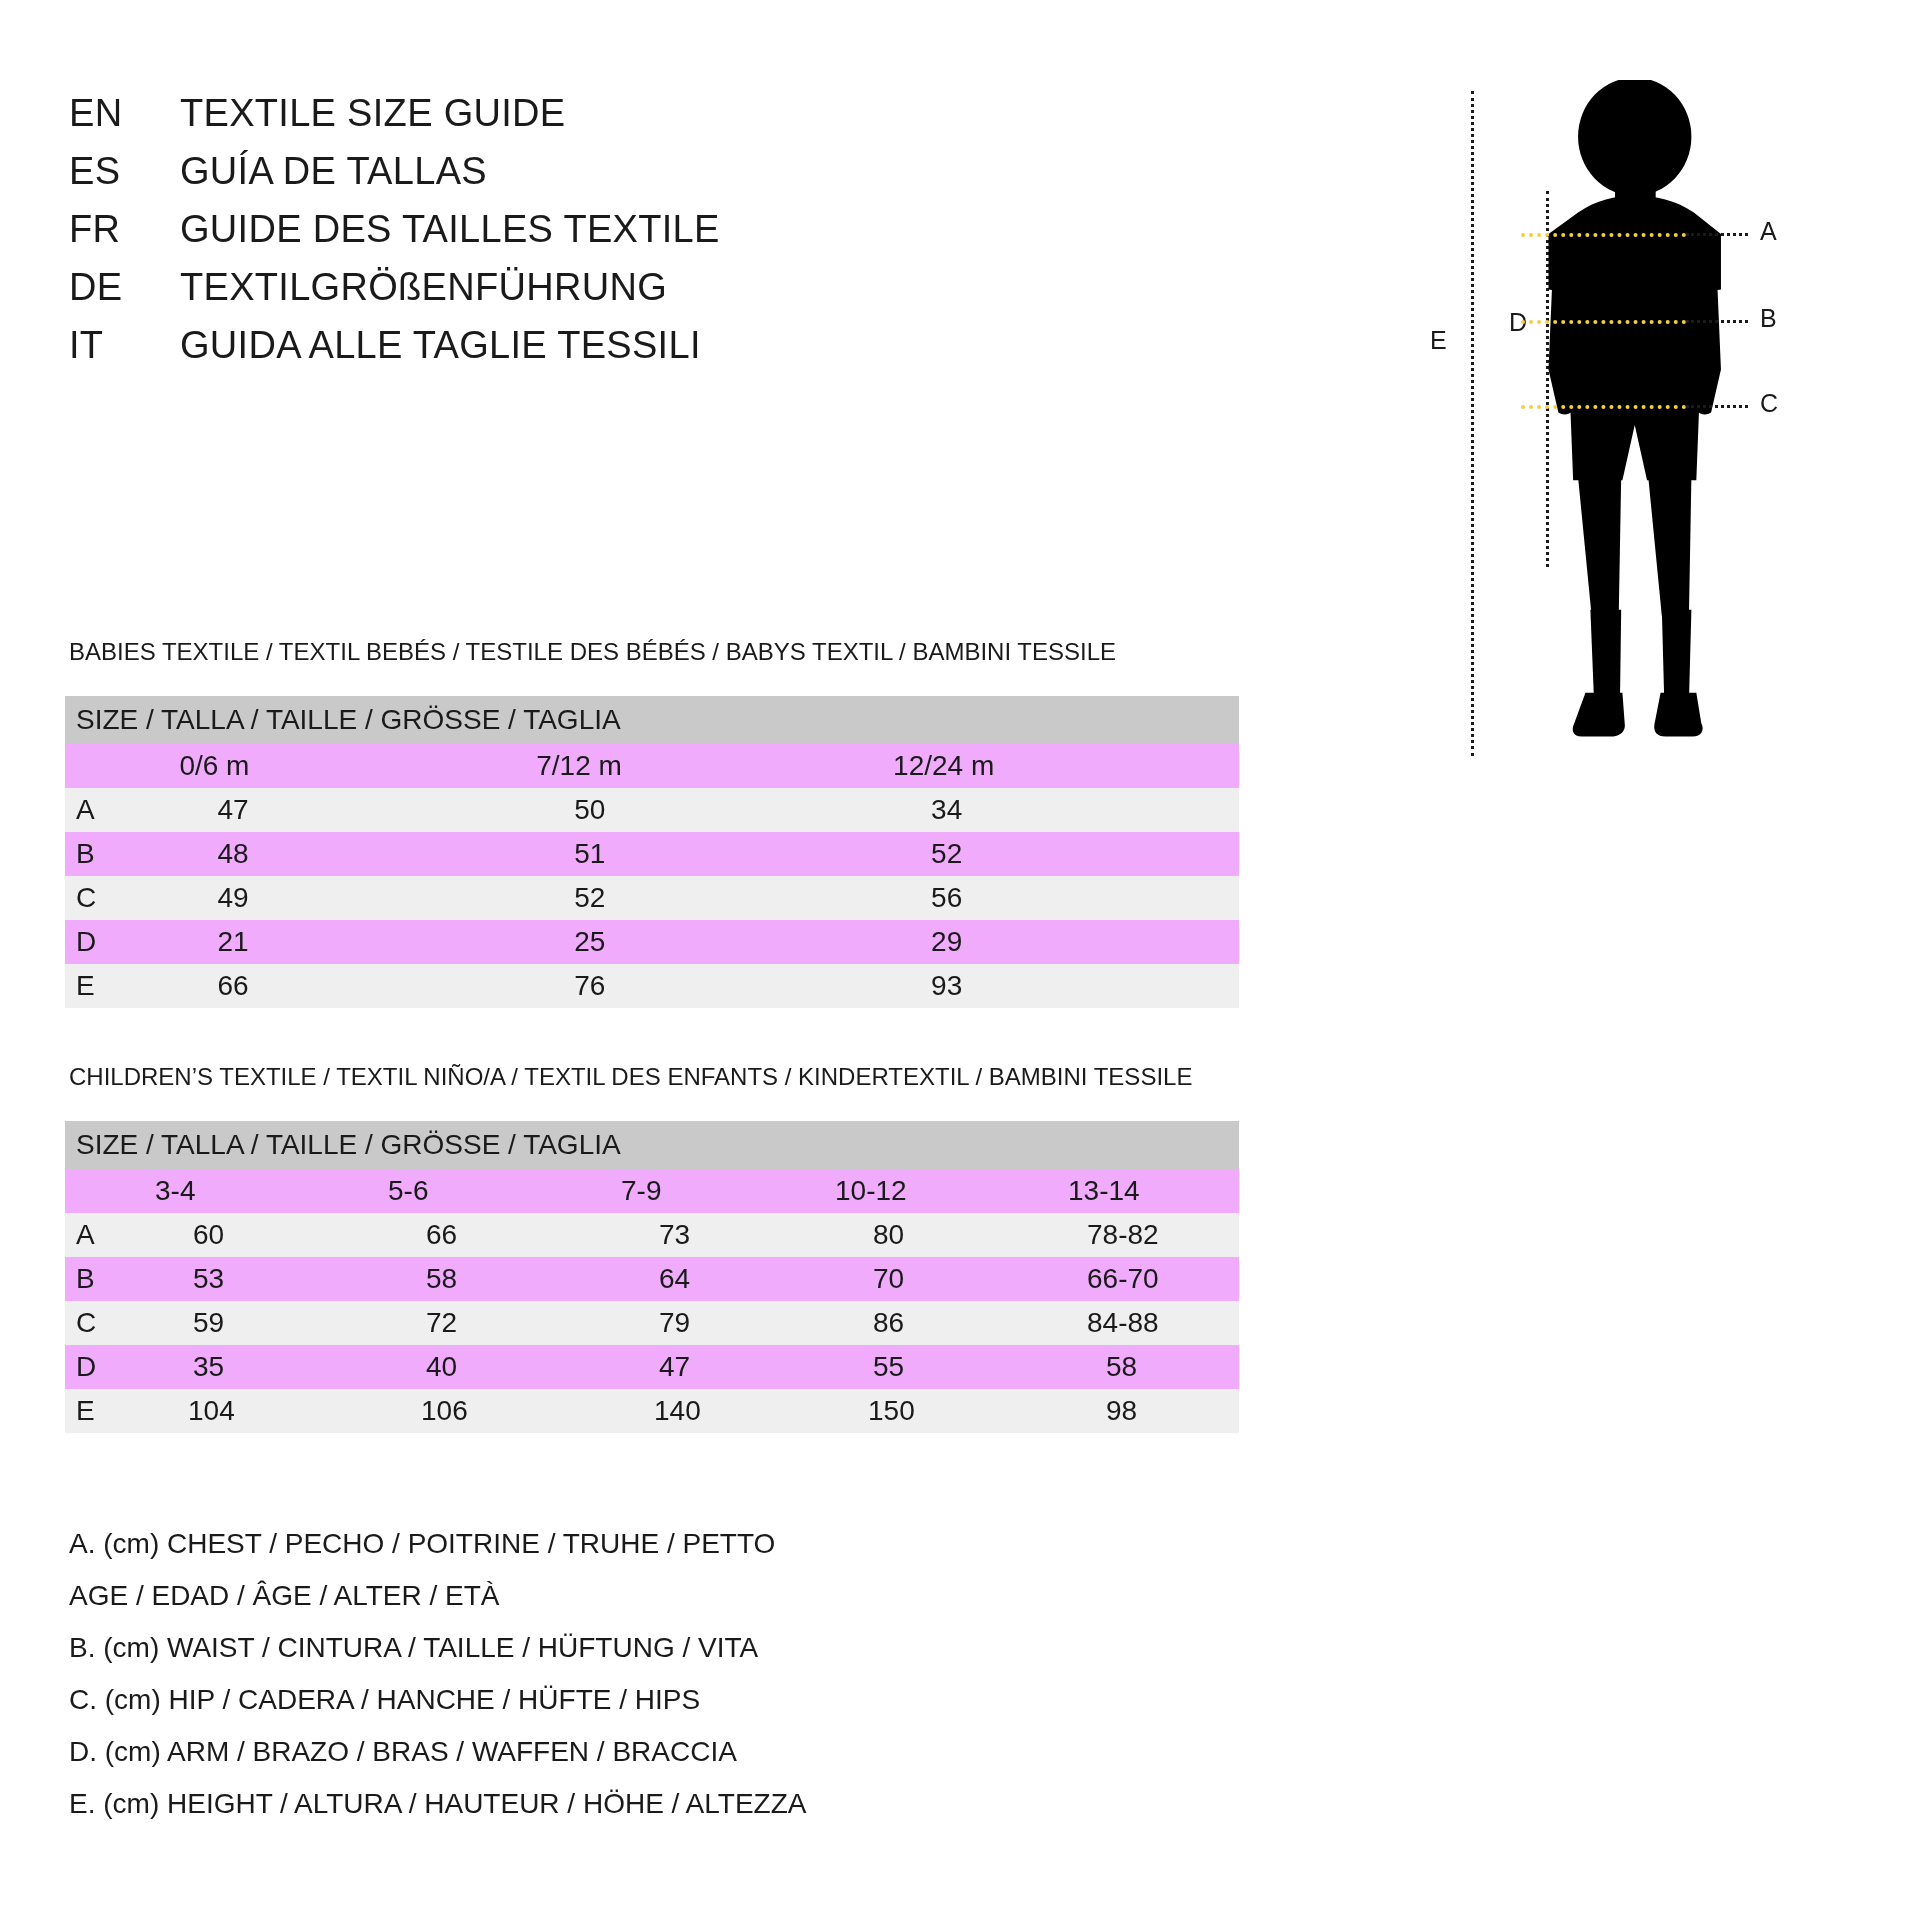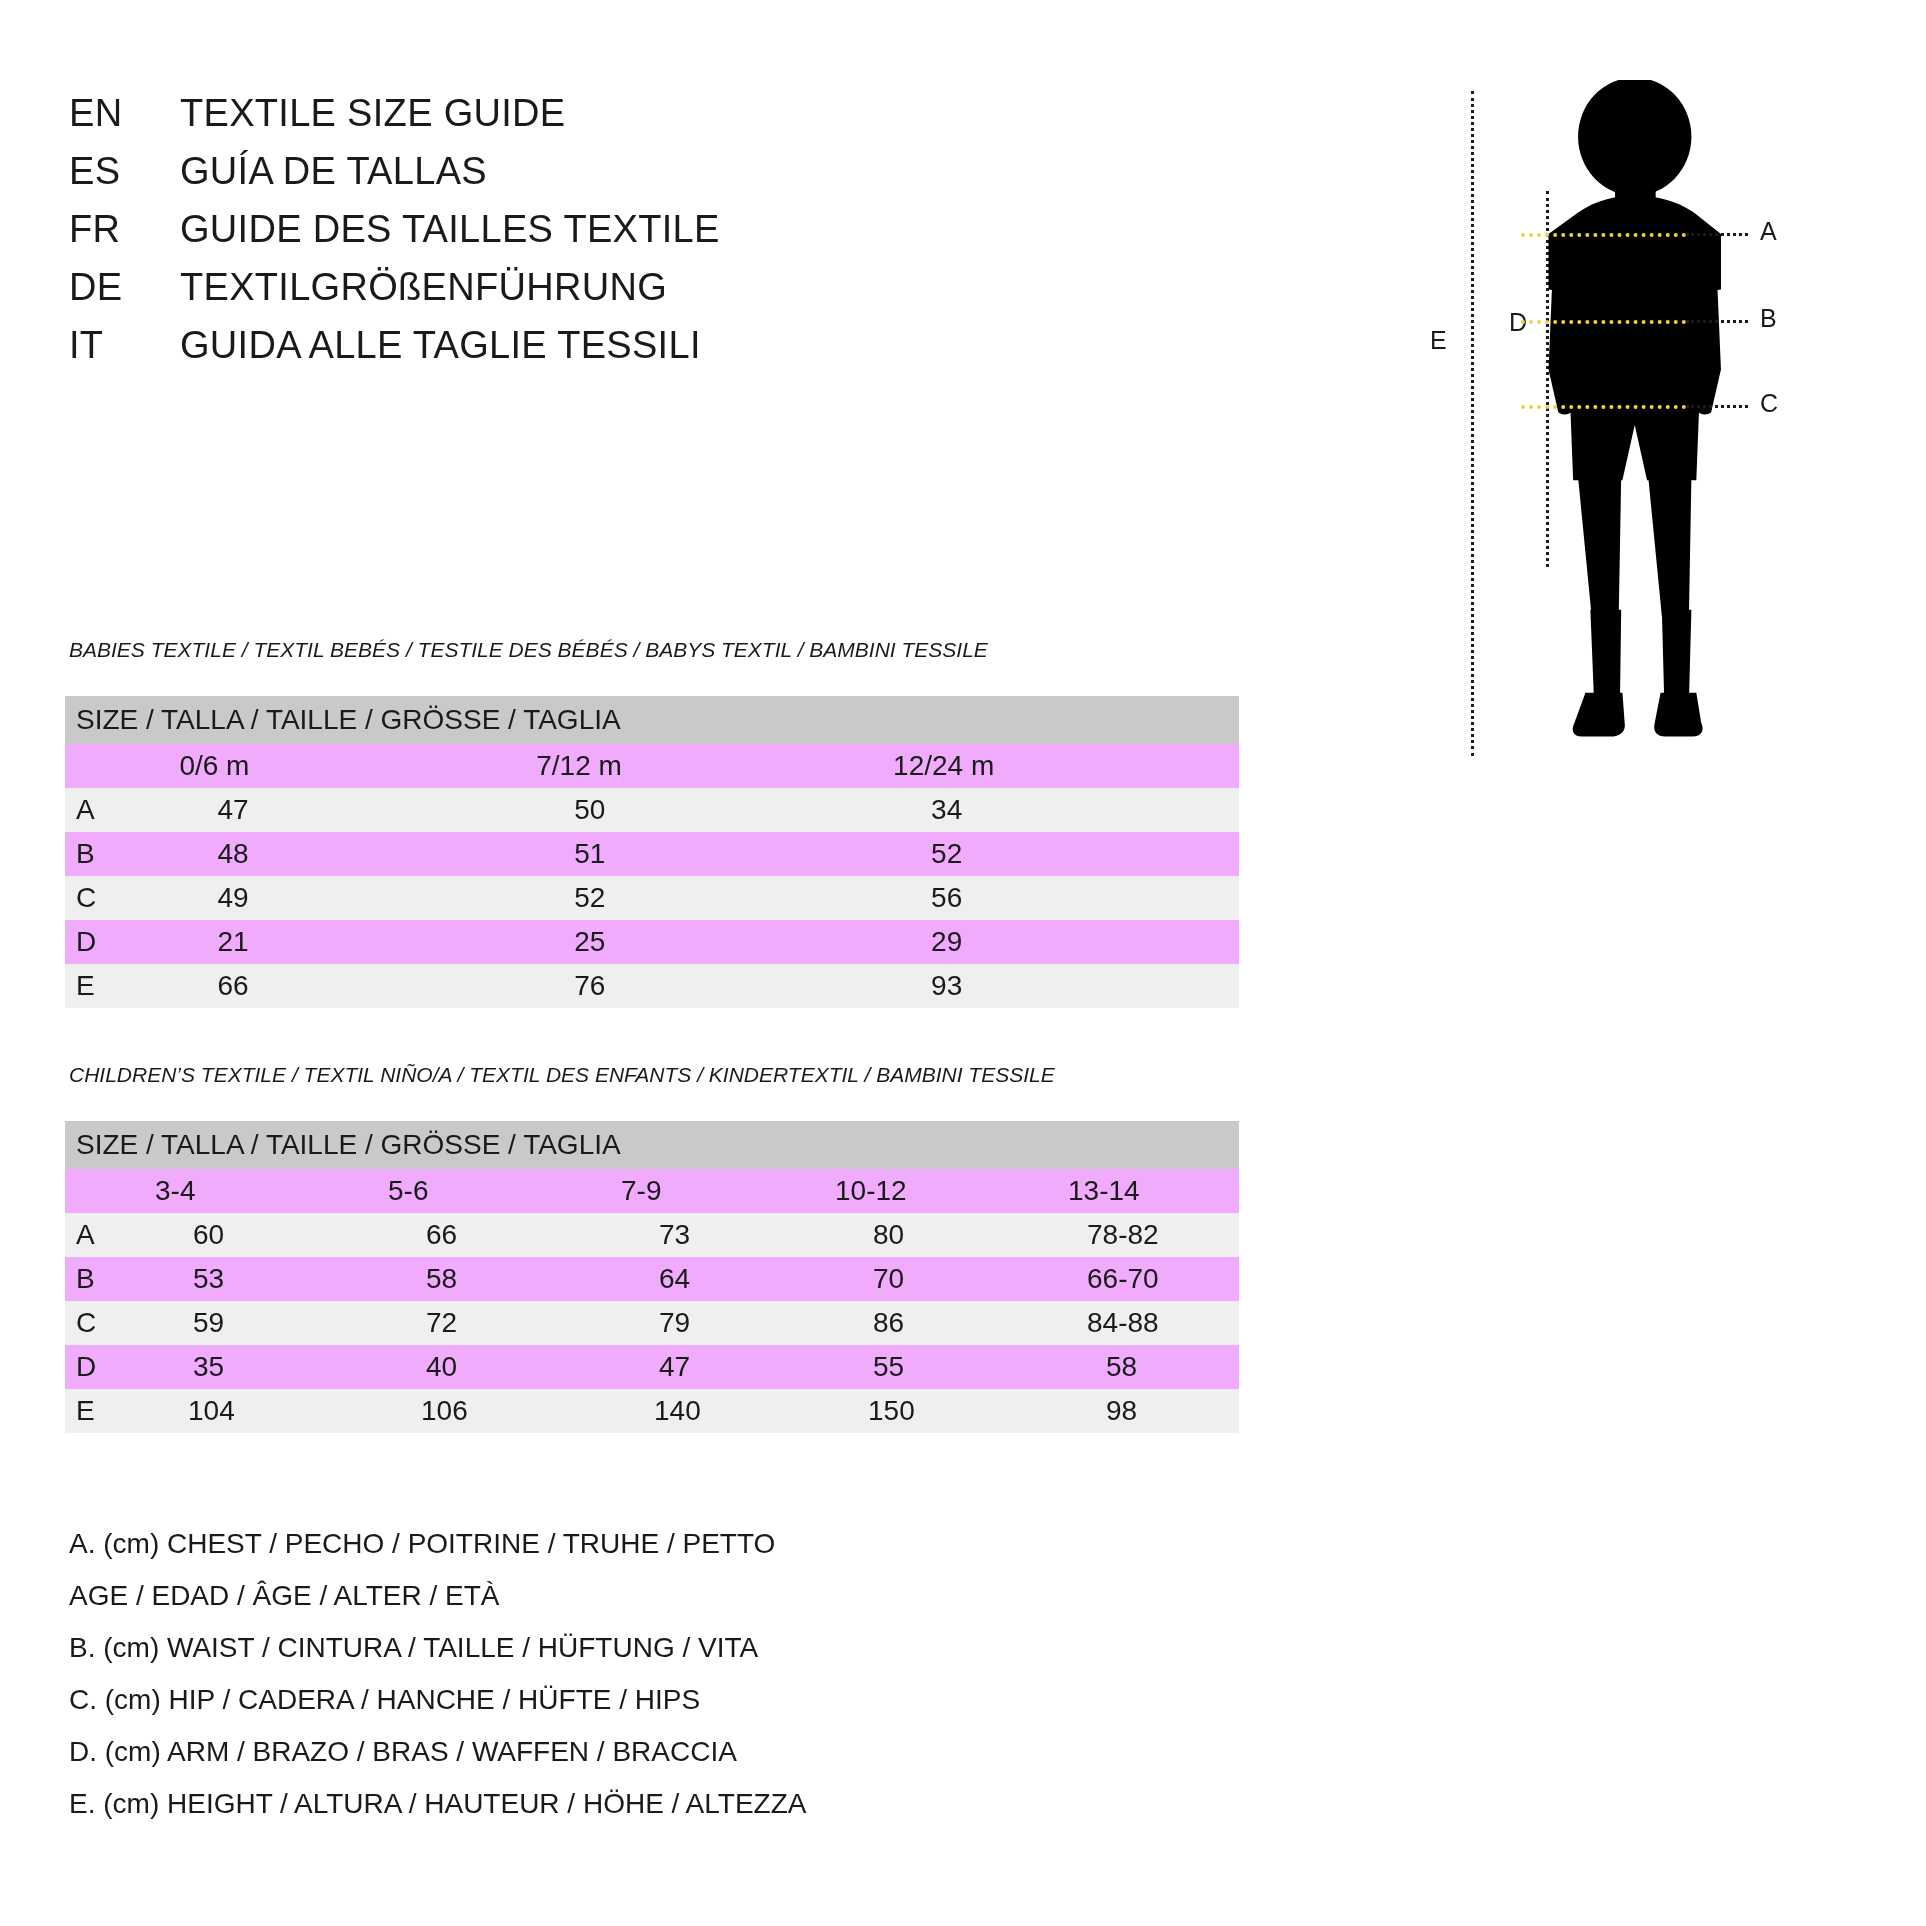--- a/index.html
+++ b/index.html
@@ -76,24 +76,23 @@
     position: absolute;
     left: 111px;
     top: 0px;
     width: 259px;
     height: 659px;
   }
 
   
   .section-caption {
     position: absolute;
-    font-size: 21px;
+    font-size: 24px;
     color: #1a1a1a;
     white-space: nowrap;
-    font-style: italic;
   }
 
   
   .tbl {
     position: absolute;
     border-collapse: collapse;
     font-size: 28px;
     color: #1a1a1a;
   }
   .tbl td, .tbl th {

